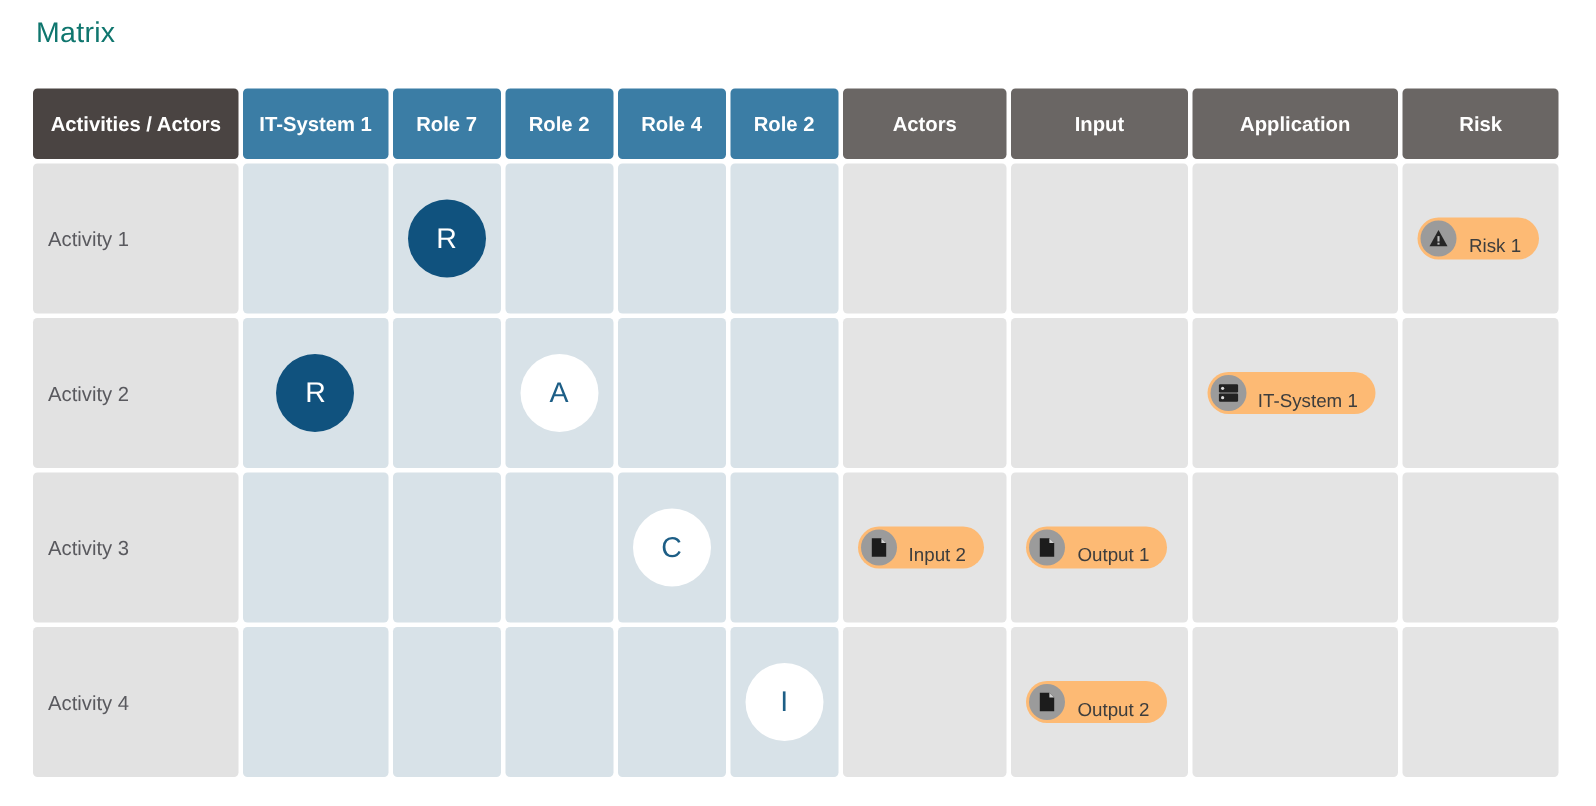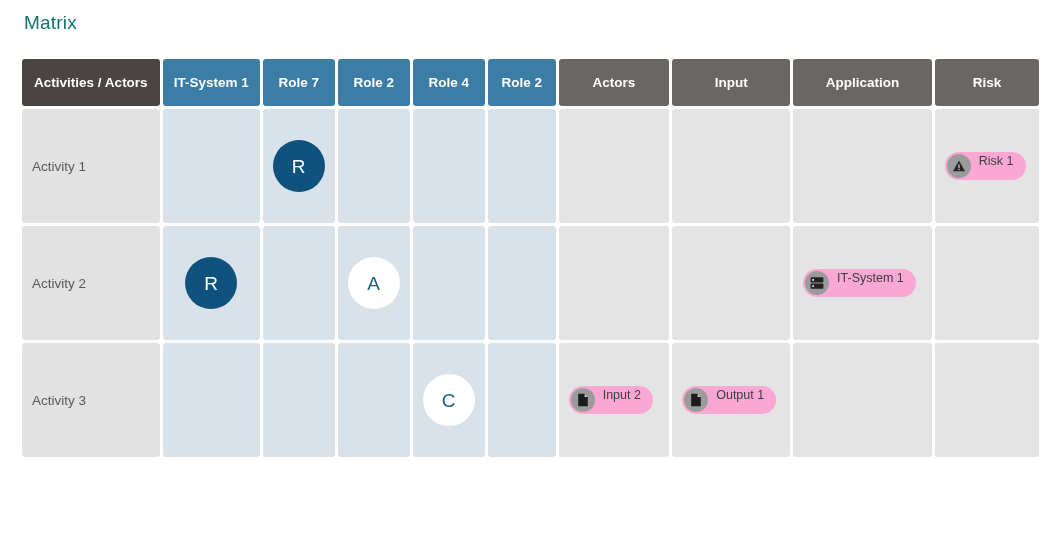--- a/index.html
+++ b/index.html
@@ -38,21 +38,21 @@
     border-radius:3px;
     white-space:nowrap;
     box-sizing:border-box;
   }
   th.h-corner{background:#4a4442;}
   th.h-actor {background:#3b7da5;}
   th.h-meta  {background:#6a6664;}
 
   
   tbody td{
-    height:114px;
+    height:100px;
     border-radius:3px;
     vertical-align:middle;
     box-sizing:border-box;
     padding:16px 10px;
   }
   td.c-activity{
     background:#e2e2e2;
     color:#59595e;
     font-size:13.5px;
   }
@@ -72,22 +72,22 @@
     align-items:center;justify-content:center;
     font-size:19px;
     line-height:1;
   }
   .raci-R{background:#10527e;color:#ffffff;font-weight:400;}
   .raci-O{background:#ffffff;color:#1d5e86;font-weight:400;}
 
   
   .pill{
     display:inline-flex;
-    align-items:flex-start;
-    background:#f9a8d4;
+    align-items:flex-end;
+    background:#fdba74;
     border-radius:14px;
     padding:2px 12px 2px 2px;
     max-width:100%;
   }
   .pill-icon{
     width:24px;height:24px;
     border-radius:50%;
     background:#9b9b9b;
     display:inline-flex;
     align-items:center;justify-content:center;
@@ -200,16 +200,36 @@
                 <svg width="14" height="14" viewBox="0 0 14 14">
                   <path d="M2.2 0.8 H8.6 L11.8 4.0 V13.2 H2.2 Z" fill="#1c1c1c"></path>
                   <path d="M8.6 0.8 L11.8 4.0 H8.6 Z" fill="#d0d0d0"></path>
                 </svg>
               </span>
               <span class="pill-label">Output 1</span>
             </span></td>
           <td class="c-meta"></td>
           <td class="c-meta"></td>
         </tr>
+        <tr>
+          <td class="c-activity">Activity 4</td>
+          <td class="c-raci"></td>
+          <td class="c-raci"></td>
+          <td class="c-raci"></td>
+          <td class="c-raci"></td>
+          <td class="c-raci"><span class="raci raci-O">I</span></td>
+          <td class="c-meta"></td>
+          <td class="c-meta"><span class="pill">
+              <span class="pill-icon">
+                <svg width="14" height="14" viewBox="0 0 14 14">
+                  <path d="M2.2 0.8 H8.6 L11.8 4.0 V13.2 H2.2 Z" fill="#1c1c1c"></path>
+                  <path d="M8.6 0.8 L11.8 4.0 H8.6 Z" fill="#d0d0d0"></path>
+                </svg>
+              </span>
+              <span class="pill-label">Output 2</span>
+            </span></td>
+          <td class="c-meta"></td>
+          <td class="c-meta"></td>
+        </tr>
       </tbody>
   </table>
 
 </div>
 
 </body></html>

